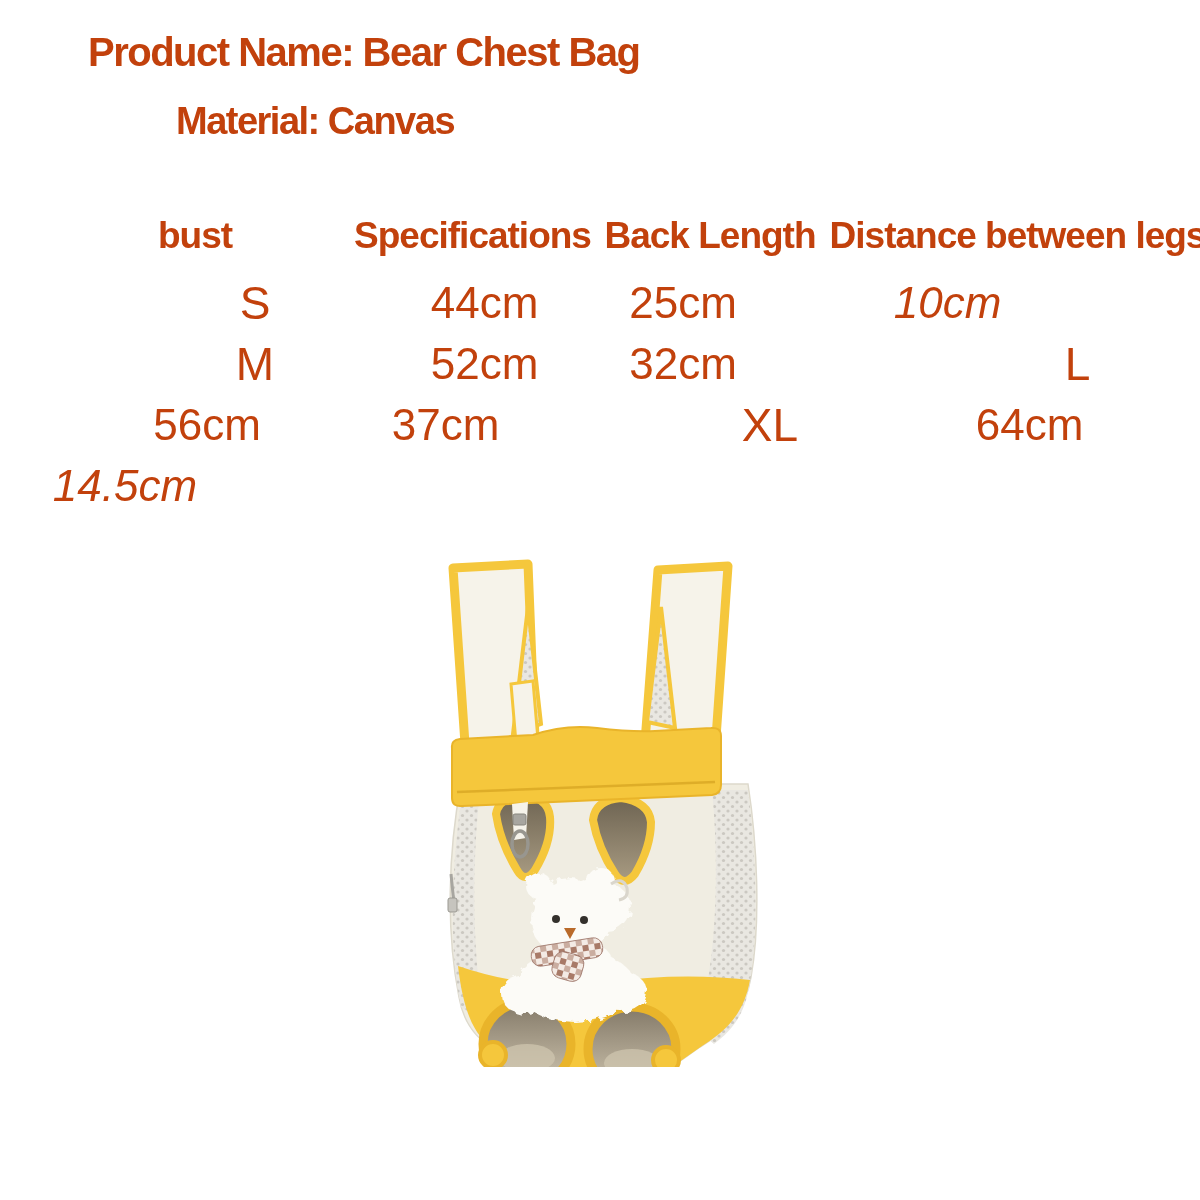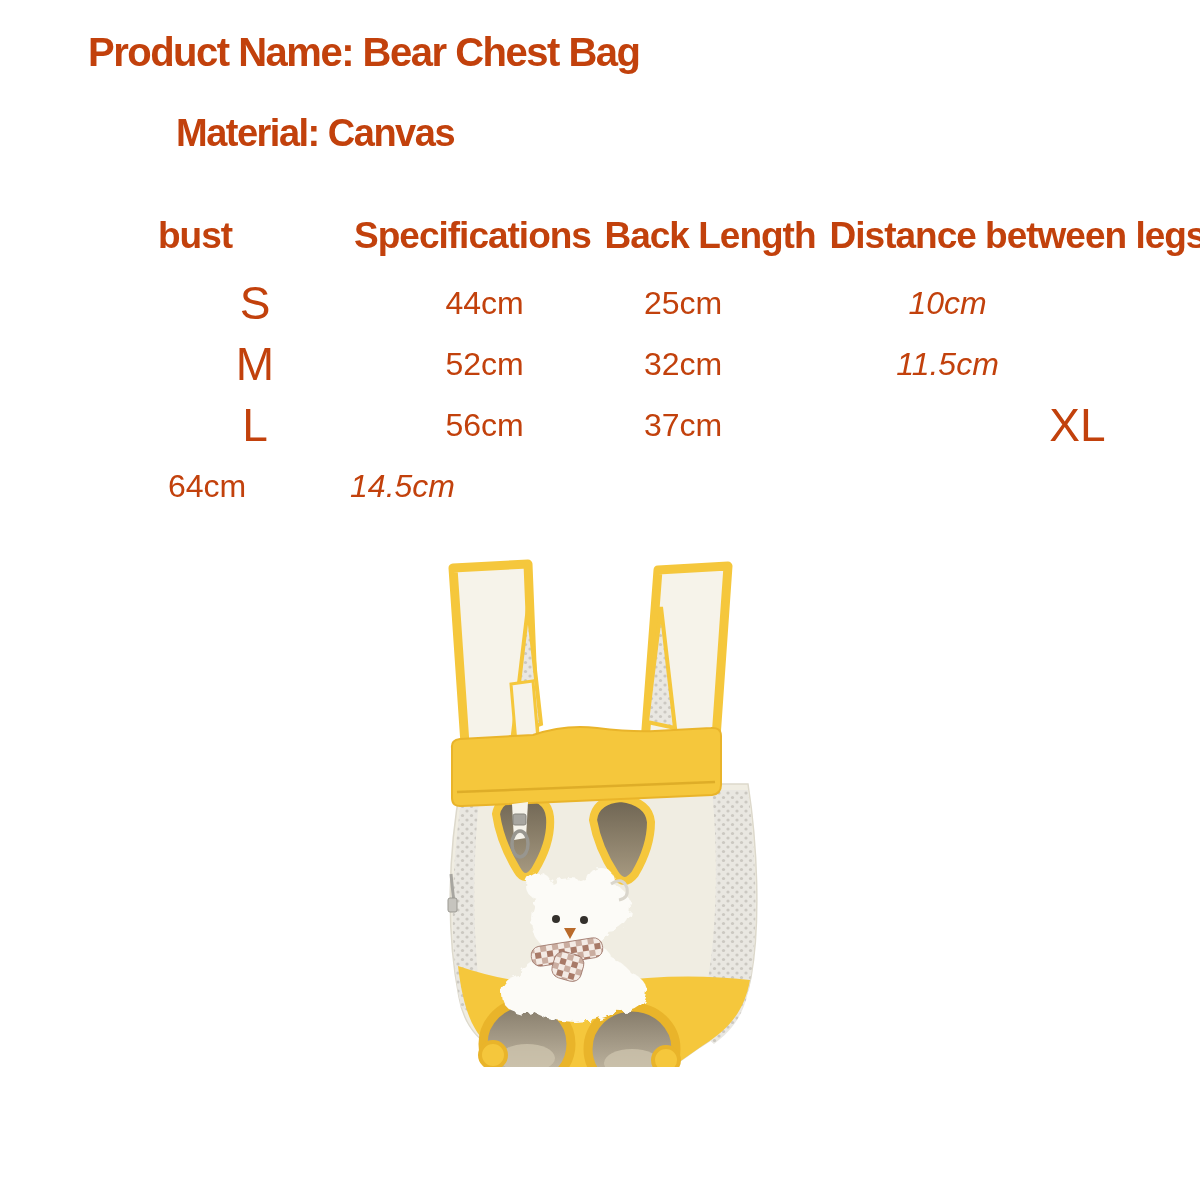--- a/index.html
+++ b/index.html
@@ -5,30 +5,30 @@
   html,body{margin:0;padding:0;background:#fff;}
   .canvas{
     position:relative;width:1200px;height:1067px;background:#ffffff;
     font-family:"Liberation Sans", sans-serif;color:#c2410c;overflow:hidden;
   }
   .product-name{
     position:absolute;left:88px;top:30px;font-size:40px;font-weight:700;
     letter-spacing:-1.5px;white-space:nowrap;
   }
   .material{
-    position:absolute;left:176px;top:112px;font-size:38px;font-weight:700;
+    position:absolute;left:176px;top:100px;font-size:38px;font-weight:700;
     letter-spacing:-1.5px;white-space:nowrap;
   }
   .spec-table{
     position:absolute;left:30px;top:198px;width:1170px;
     display:grid;grid-template-columns:330px 225px 250px 365px;
   }
   .cell{display:flex;align-items:center;justify-content:center;line-height:1;white-space:nowrap;}
   .hcell{font-size:37px;font-weight:700;letter-spacing:-1px;height:74px;}
-  .vcell{font-size:32px;font-weight:400;height:61px;}
+  .vcell{font-size:44px;font-weight:400;height:61px;}
   .size-cell{font-size:46px;}
   .shift-size{transform:translateX(60px);}
   .shift-bust{transform:translateX(12px);}
   .shift-back{transform:translateX(-27px);}
   .shift-dist{transform:translateX(-70px);font-style:italic;}
   .product-figure{position:absolute;left:415px;top:552px;width:380px;height:580px;}
   .product-figure svg{display:block;width:100%;height:100%;}
 </style>
 </head>
 <body>
@@ -47,21 +47,20 @@
     <div class="cell hcell">Distance between legs</div>
 
     <div class="cell vcell size-cell shift-size">S</div>
     <div class="cell vcell shift-bust">44cm</div>
     <div class="cell vcell shift-back">25cm</div>
     <div class="cell vcell shift-dist">10cm</div>
 
     <div class="cell vcell size-cell shift-size">M</div>
     <div class="cell vcell shift-bust">52cm</div>
     <div class="cell vcell shift-back">32cm</div>
-    <div class="cell vcell shift-dist">11.5cm</div>
 
     <div class="cell vcell size-cell shift-size">L</div>
     <div class="cell vcell shift-bust">56cm</div>
     <div class="cell vcell shift-back">37cm</div>
 
     <div class="cell vcell size-cell shift-size">XL</div>
     <div class="cell vcell shift-bust">64cm</div>
     <div class="cell vcell shift-dist">14.5cm</div>
   </div>
 

